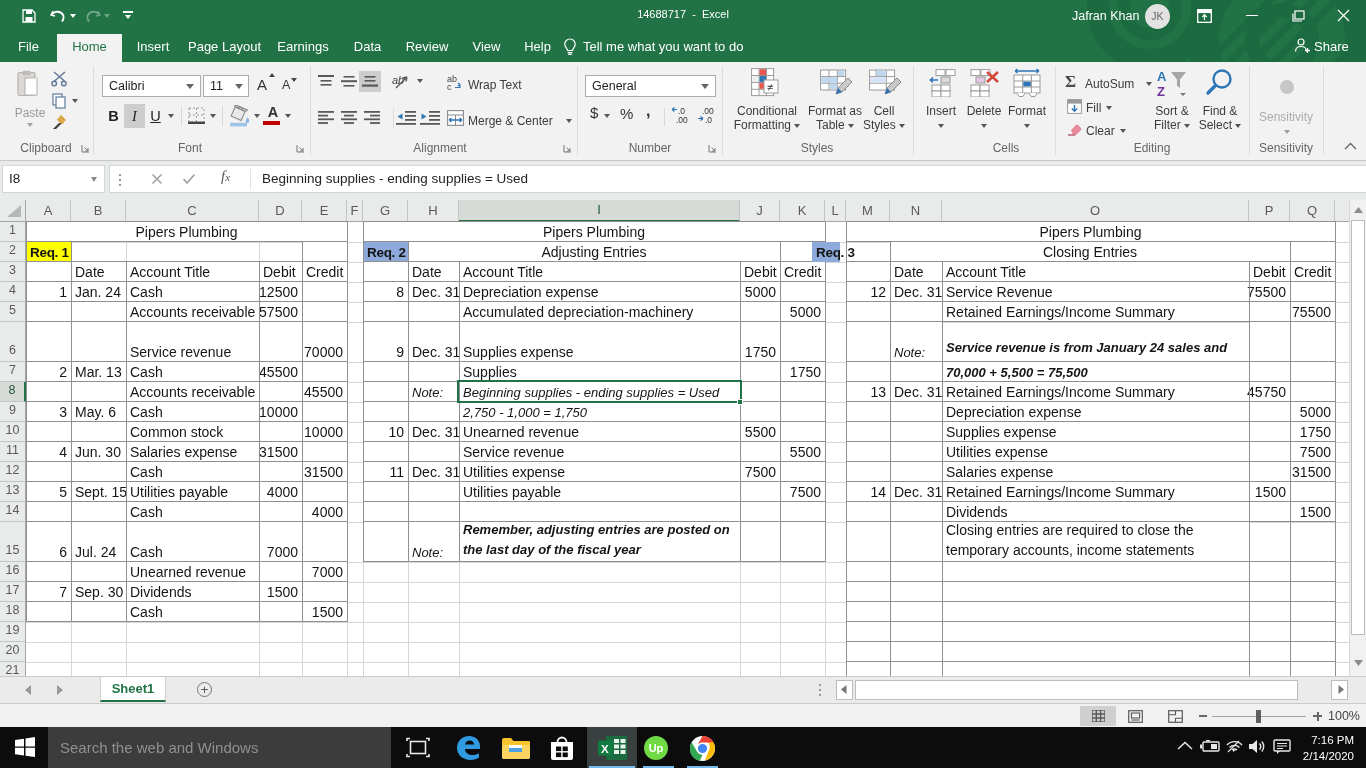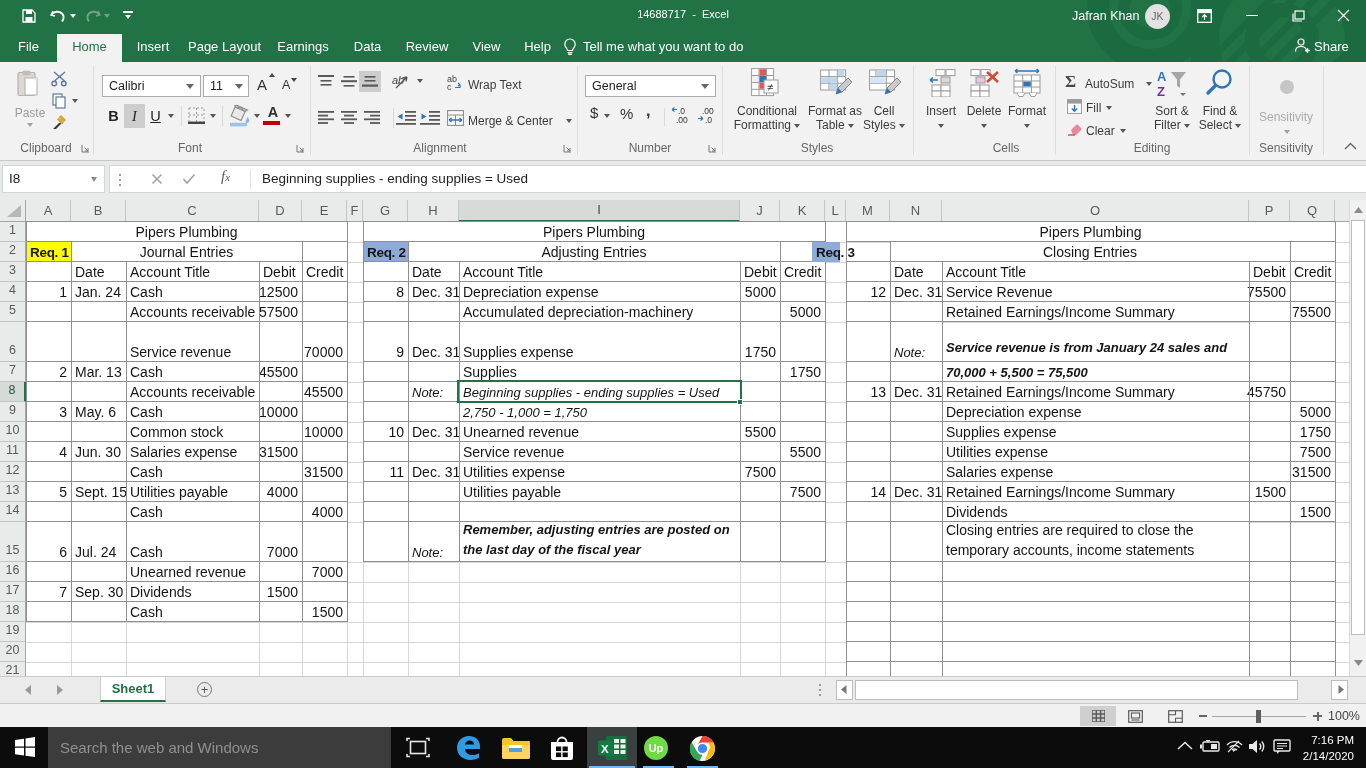--- a/index.html
+++ b/index.html
@@ -496,21 +496,20 @@
           <line x1="0" y1="360.5" x2="1323" y2="360.5"></line>
           <line x1="0" y1="380.5" x2="1323" y2="380.5"></line>
           <line x1="0" y1="400.5" x2="1323" y2="400.5"></line>
           <line x1="0" y1="420.5" x2="1323" y2="420.5"></line>
           <line x1="0" y1="440.5" x2="1323" y2="440.5"></line>
           <line x1="0" y1="460.5" x2="1323" y2="460.5"></line>
         </g>
       </svg>
 <div class="cell c" style="left:26px;top:22px;width:321px;height:20px">Pipers Plumbing</div>
 <div class="cell yel" style="left:26px;top:42px;width:45px;height:20px">Req. 1</div>
-<div class="cell c" style="left:71px;top:42px;width:231px;height:20px">Journal Entries</div>
 <div class="cell" style="left:302px;top:42px;width:45px;height:20px"></div>
 <div class="cell" style="left:26px;top:62px;width:45px;height:20px"></div>
 <div class="cell" style="left:71px;top:62px;width:55px;height:20px">Date</div>
 <div class="cell" style="left:126px;top:62px;width:133px;height:20px">Account Title</div>
 <div class="cell" style="left:259px;top:62px;width:43px;height:20px">Debit</div>
 <div class="cell" style="left:302px;top:62px;width:45px;height:20px">Credit</div>
 <div class="cell r" style="left:26px;top:82px;width:45px;height:20px">1</div>
 <div class="cell" style="left:71px;top:82px;width:55px;height:20px">Jan. 24</div>
 <div class="cell" style="left:126px;top:82px;width:133px;height:20px">Cash</div>
 <div class="cell r" style="left:259px;top:82px;width:43px;height:20px">12500</div>

